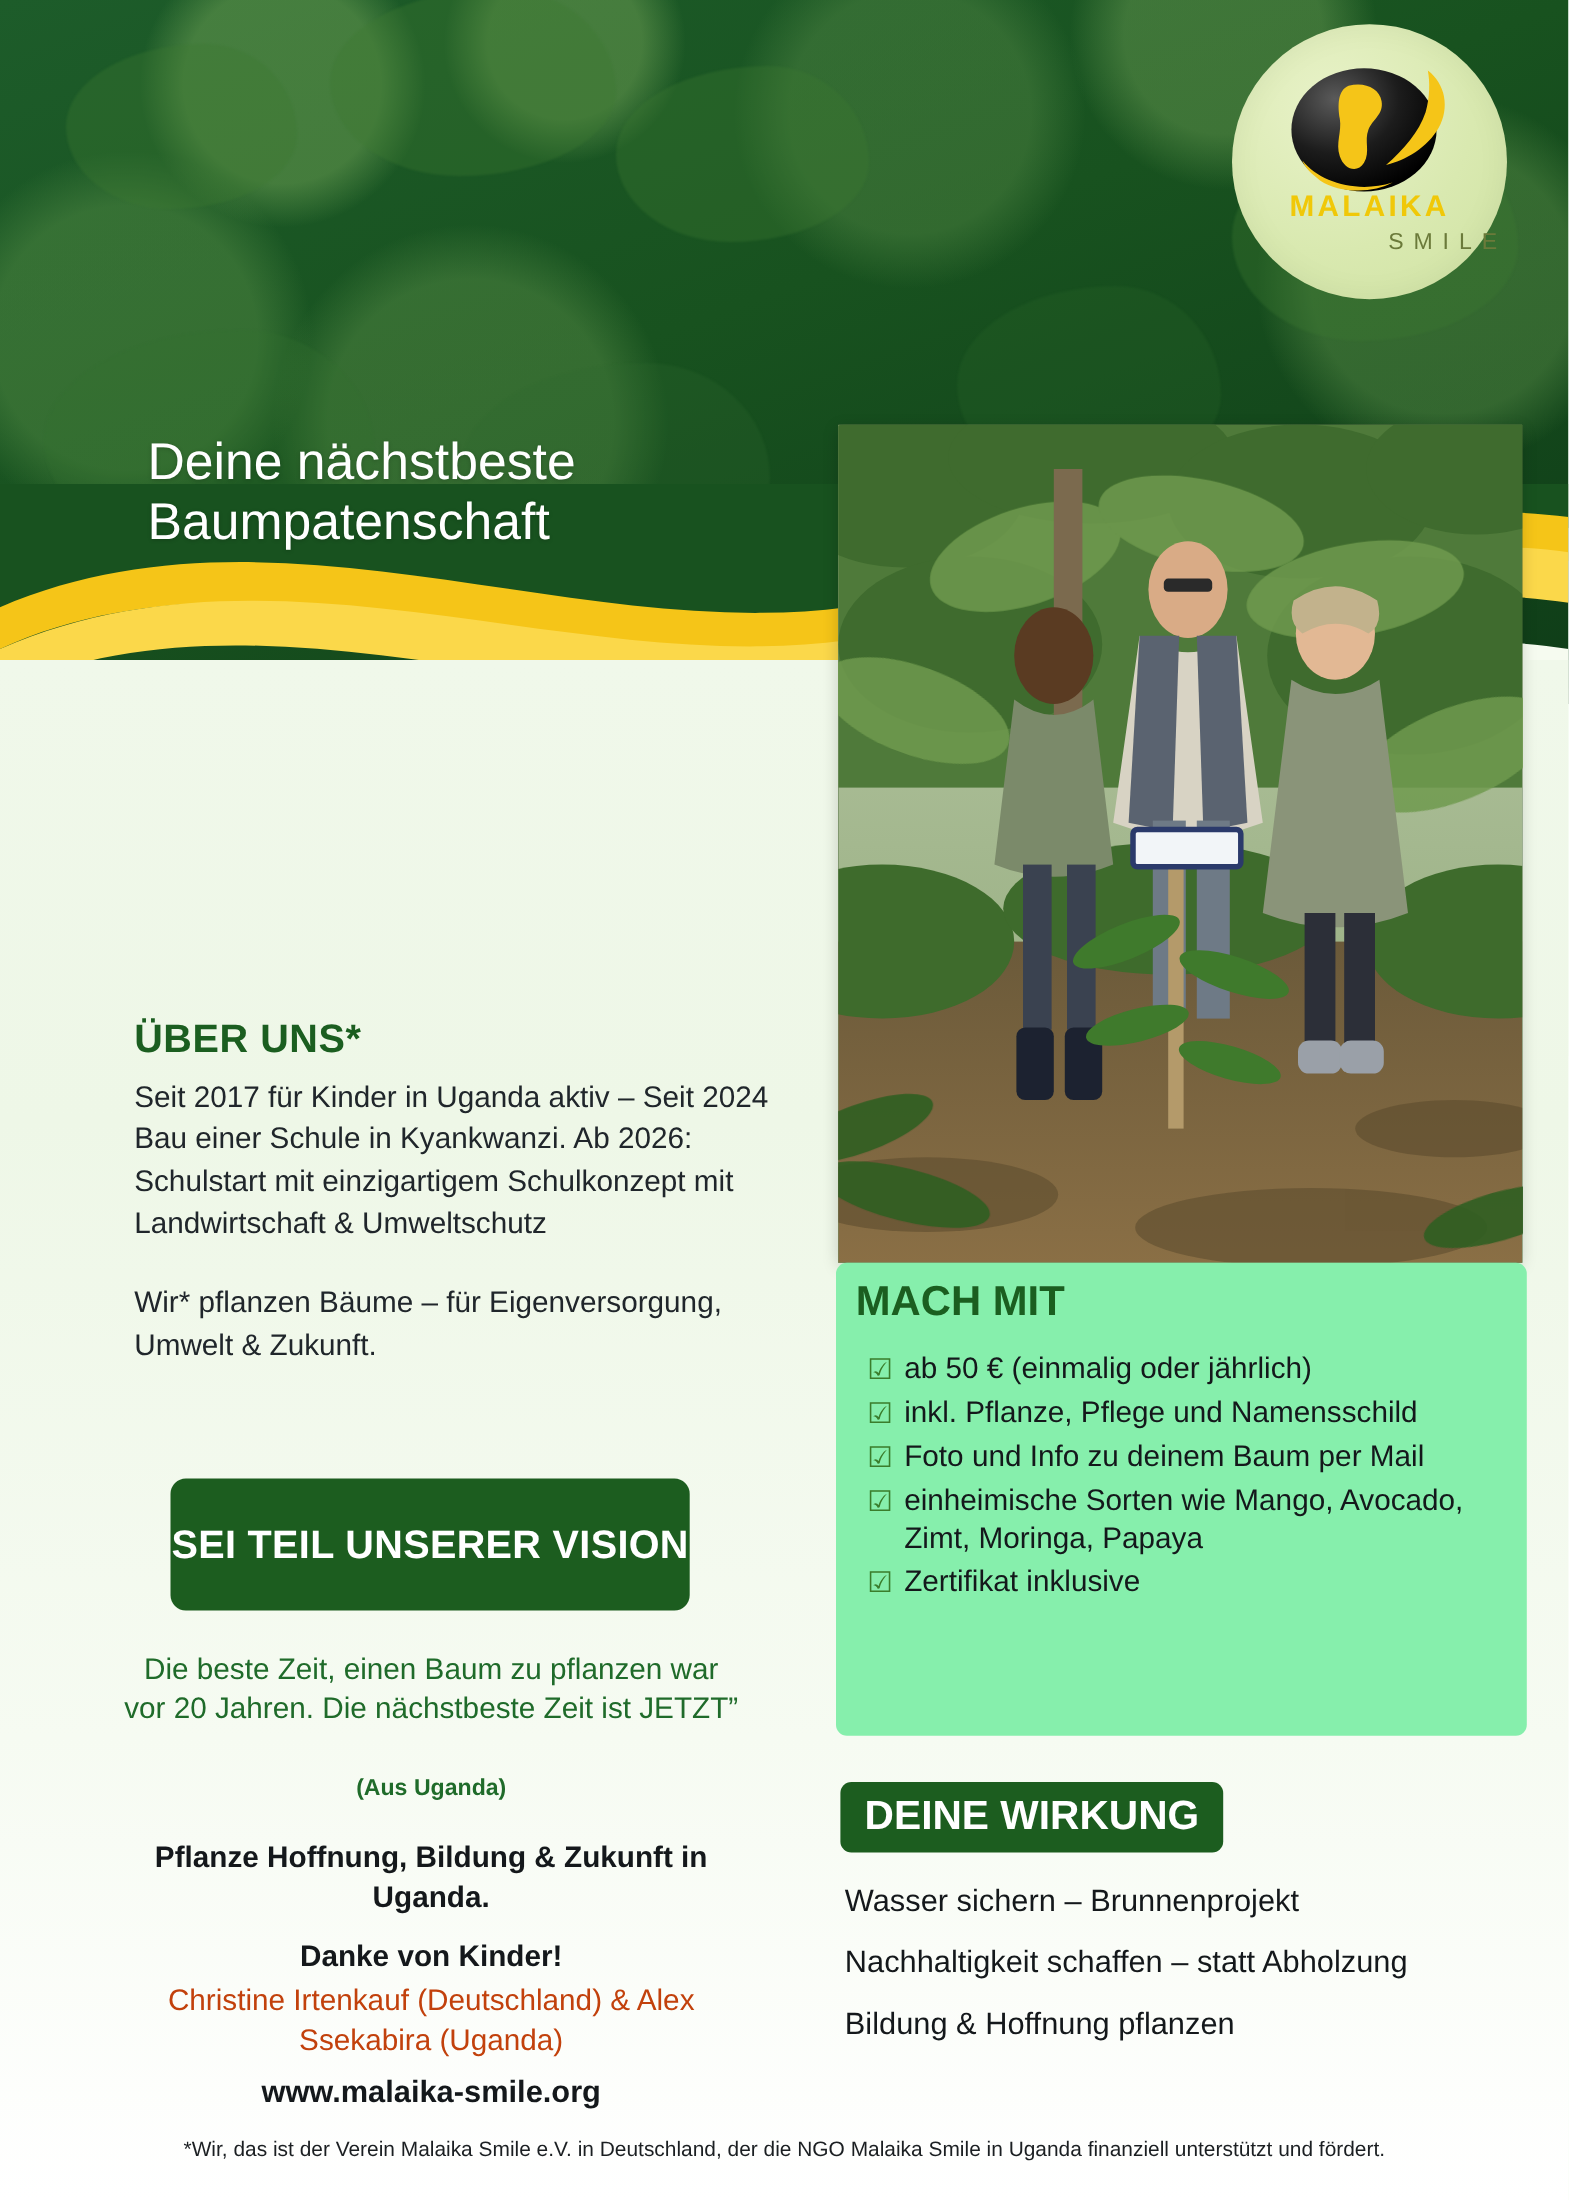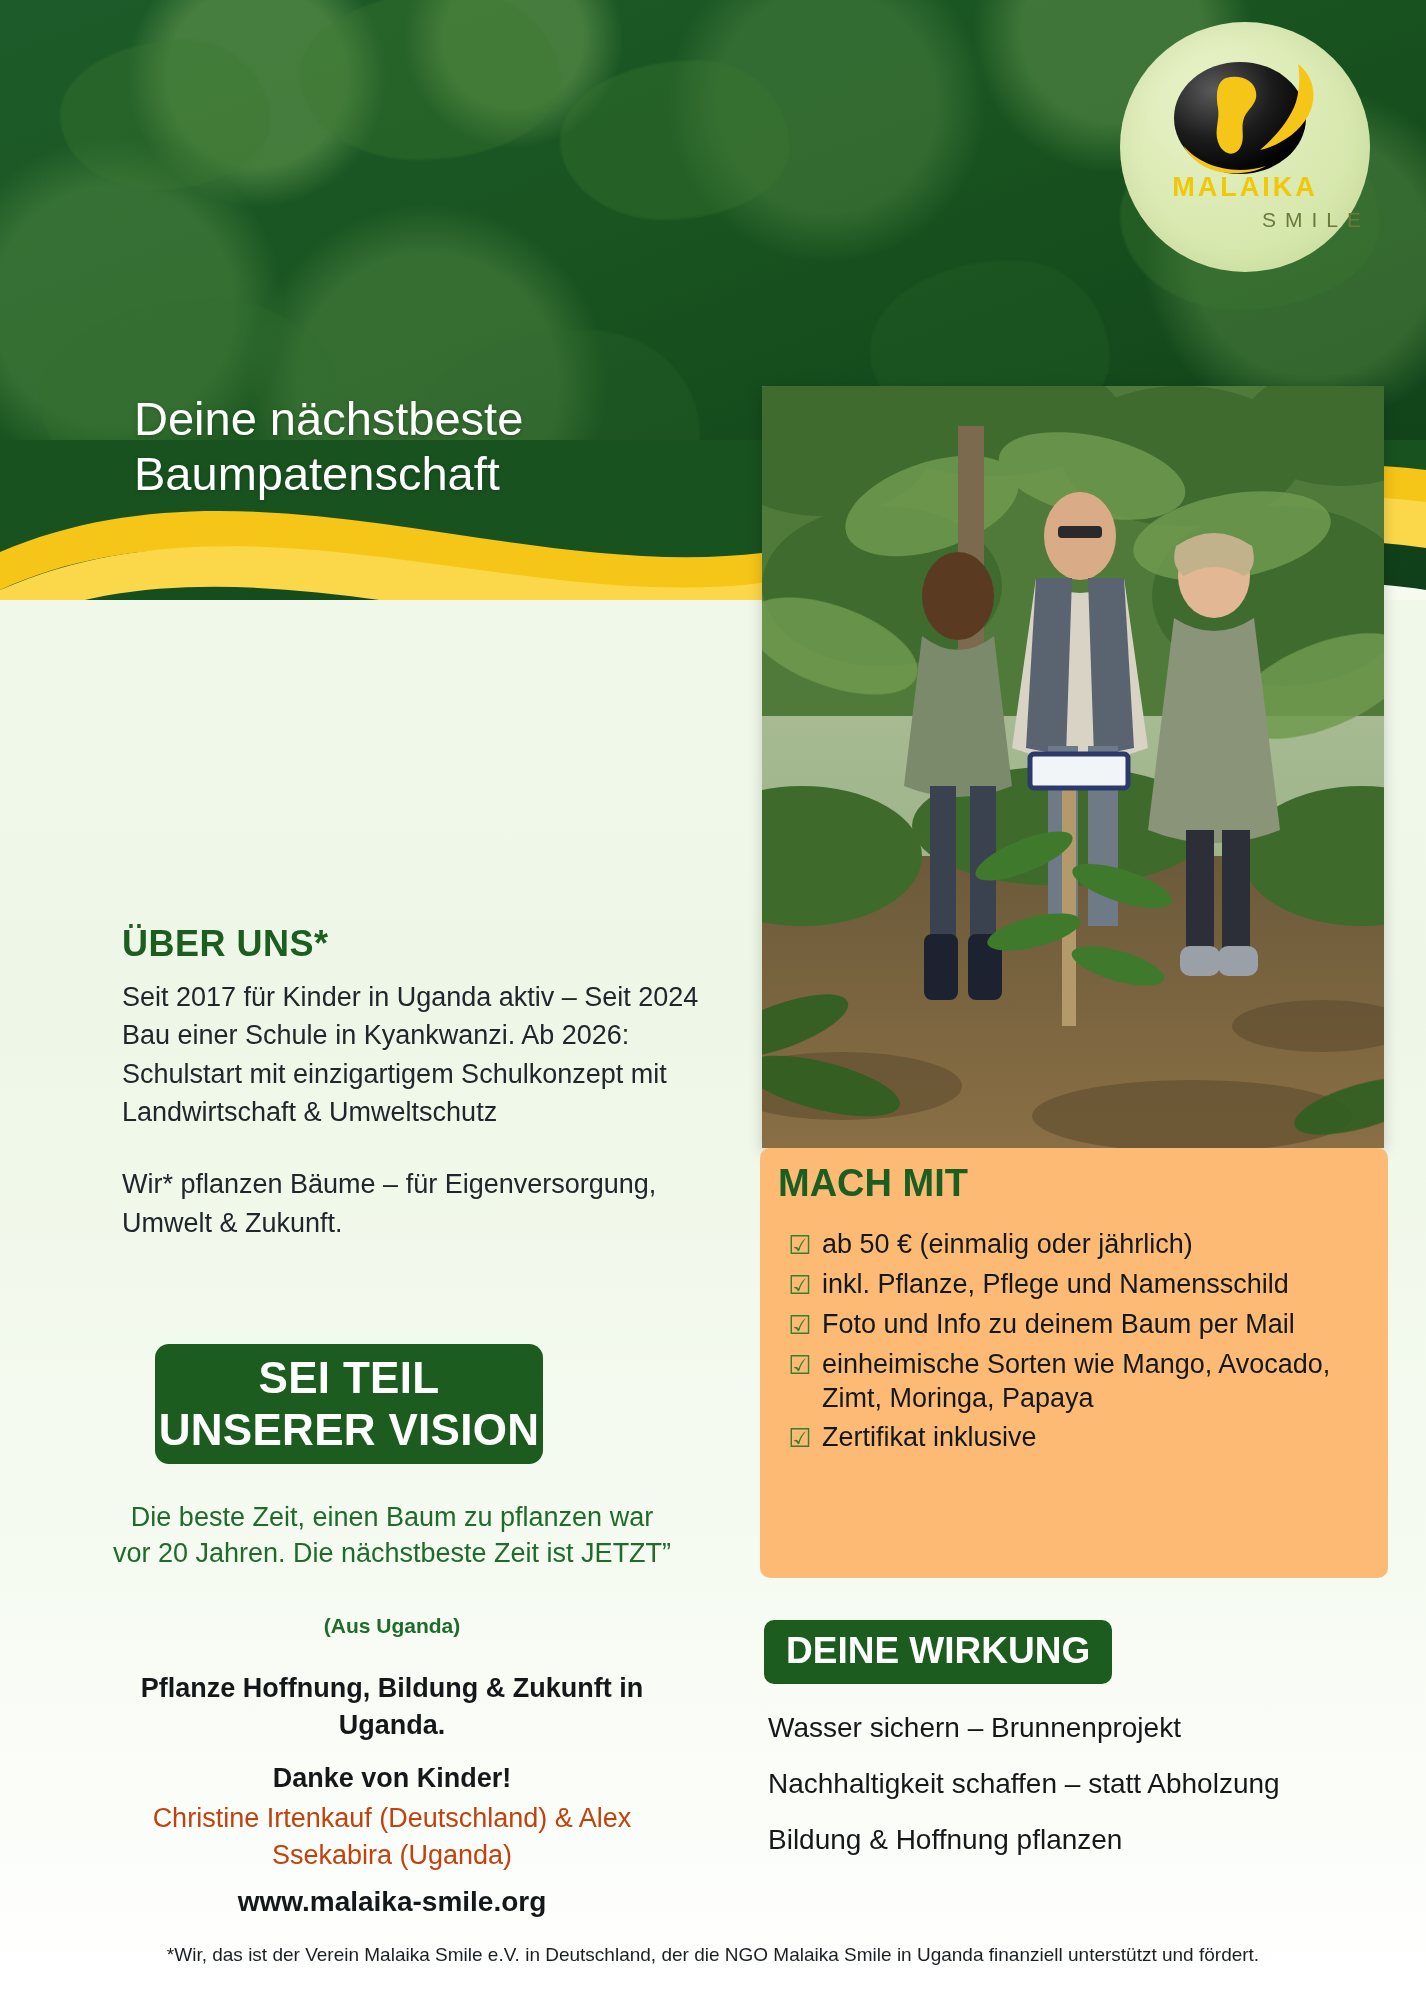--- a/index.html
+++ b/index.html
@@ -120,25 +120,25 @@
     width: 580px;
     color: #20262b;
     font-size: 27px;
     line-height: 1.42;
   }
   .about-body p + p { margin-top: 34px; }
 
   .vision-btn {
     position: absolute;
     left: 155px; top: 1344px;
-    width: 388px; height: 120px;
+    width: 472px; height: 120px;
     background: #1c5d1f;
     border-radius: 14px;
     color: #ffffff;
-    font-size: 44px; font-weight: bold;
+    font-size: 36px; font-weight: bold;
     display: flex; align-items: center; justify-content: center;
     text-align: center; line-height: 1.18;
     letter-spacing: 0.3px;
   }
 
   .quote {
     position: absolute;
     left: 112px; top: 1500px;
     width: 560px;
     text-align: center;
@@ -187,21 +187,21 @@
     text-align: center;
     color: #14181b;
     font-size: 28px; font-weight: bold;
   }
 
   
   .machmit {
     position: absolute;
     left: 760px; top: 1148px;
     width: 628px; height: 430px;
-    background: #fdba74;
+    background: #86efac;
     border-radius: 10px;
   }
   .machmit-title {
     position: absolute; left: 18px; top: 14px;
     color: #1b5e20;
     font-size: 38px; font-weight: bold;
   }
   .machmit-list {
     position: absolute; left: 18px; top: 78px; width: 600px;
   }

